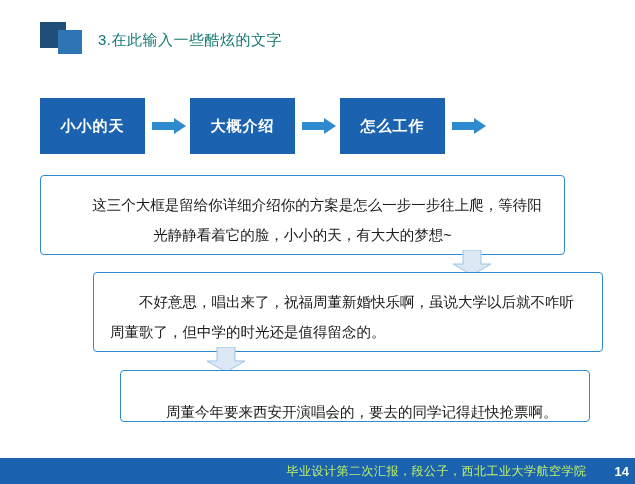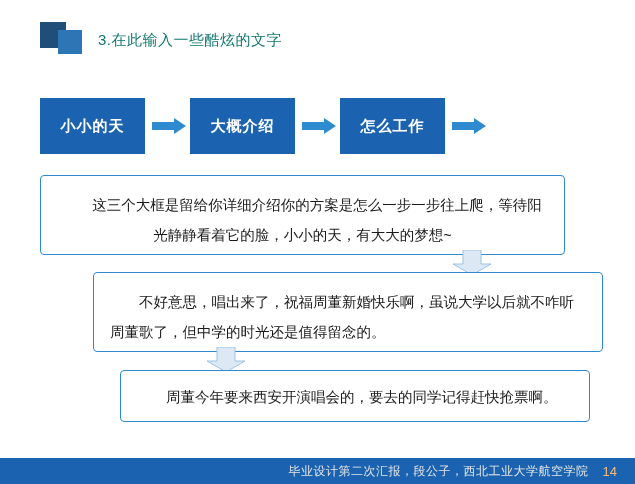--- a/index.html
+++ b/index.html
@@ -121,21 +121,21 @@
     width: 510px;
     height: 80px;
     margin-left: 15px;
   }
   .tb3 {
     left: 120px;
     top: 370px;
     width: 470px;
     height: 52px;
     line-height: 24px;
-    padding-top: 14px;
+    padding-top: 29px;
   }
 
   
   .arrow-v {
     position: absolute;
     width: 40px;
     height: 26px;
   }
   .arrow-v.v1 { left: 452px; top: 250px; }
   .arrow-v.v2 { left: 206px; top: 347px; }
@@ -147,30 +147,30 @@
     left: 0;
     bottom: 0;
     width: 635px;
     height: 26px;
     background: #1b63b0;
     display: flex;
     align-items: center;
     justify-content: flex-end;
   }
   .footer-text {
-    color: #e5e5e5;
+    color: #bef264;
     font-size: 12px;
-    margin-right: 14px;
+    margin-right: 28px;
     letter-spacing: 0.5px;
   }
   .footer-page {
-    color: #fdba74;
+    color: #ffffff;
     font-size: 13px;
-    font-weight: normal;
-    margin-right: 18px;
+    font-weight: bold;
+    margin-right: 6px;
   }
 </style>
 </head>
 <body>
 
 <div class="title-row">
   <div class="logo-squares">
     <div class="sq sq-dark"></div>
     <div class="sq sq-mid"></div>
   </div>

